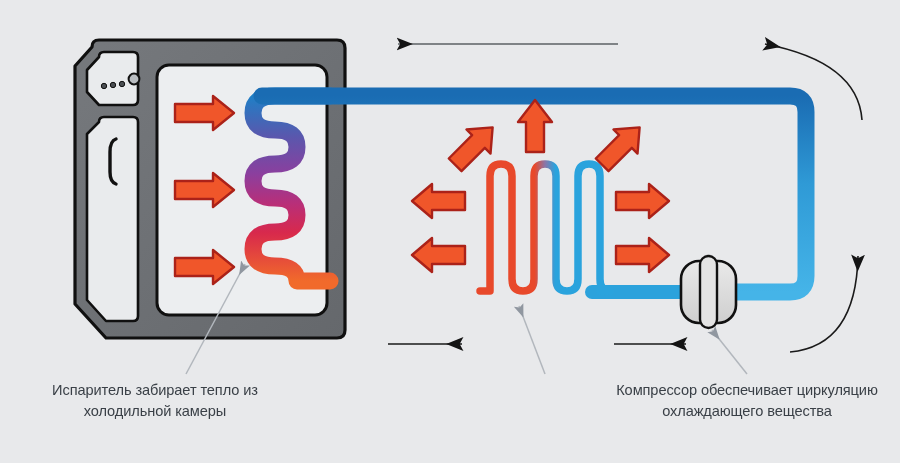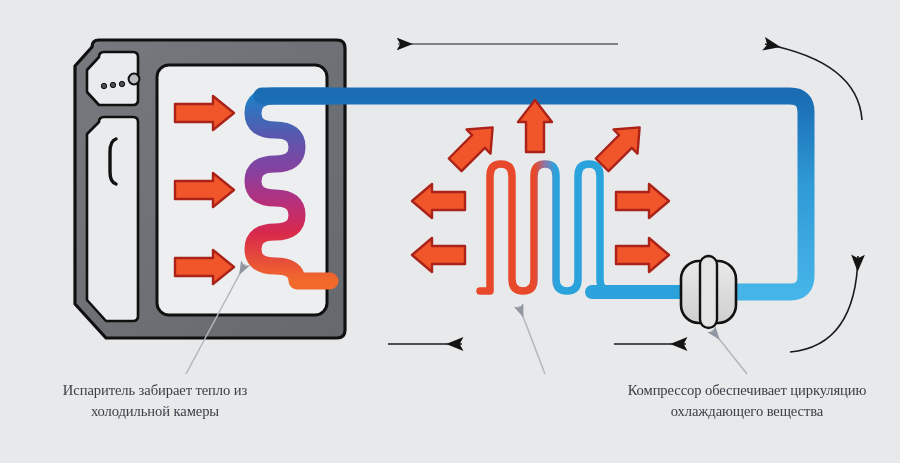--- a/index.html
+++ b/index.html
@@ -21,21 +21,21 @@
     top: 0;
     width: 900px;
     height: 463px;
   }
   .caption {
     position: absolute;
     text-align: center;
     color: #3a4047;
     font-size: 14.6px;
     line-height: 1.42;
-    font-family: Liberation Serif, serif;
+    font-family: Liberation Sans, sans-serif;
     white-space: pre-line;
     letter-spacing: -0.1px;
   }
   #cap-evaporator { left: 10px;  top: 380px; width: 290px; }
   #cap-condenser  { left: 297px; top: 380px; width: 265px; }
   #cap-compressor { left: 582px; top: 380px; width: 330px; }
 </style>
 </head>
 <body>
 

